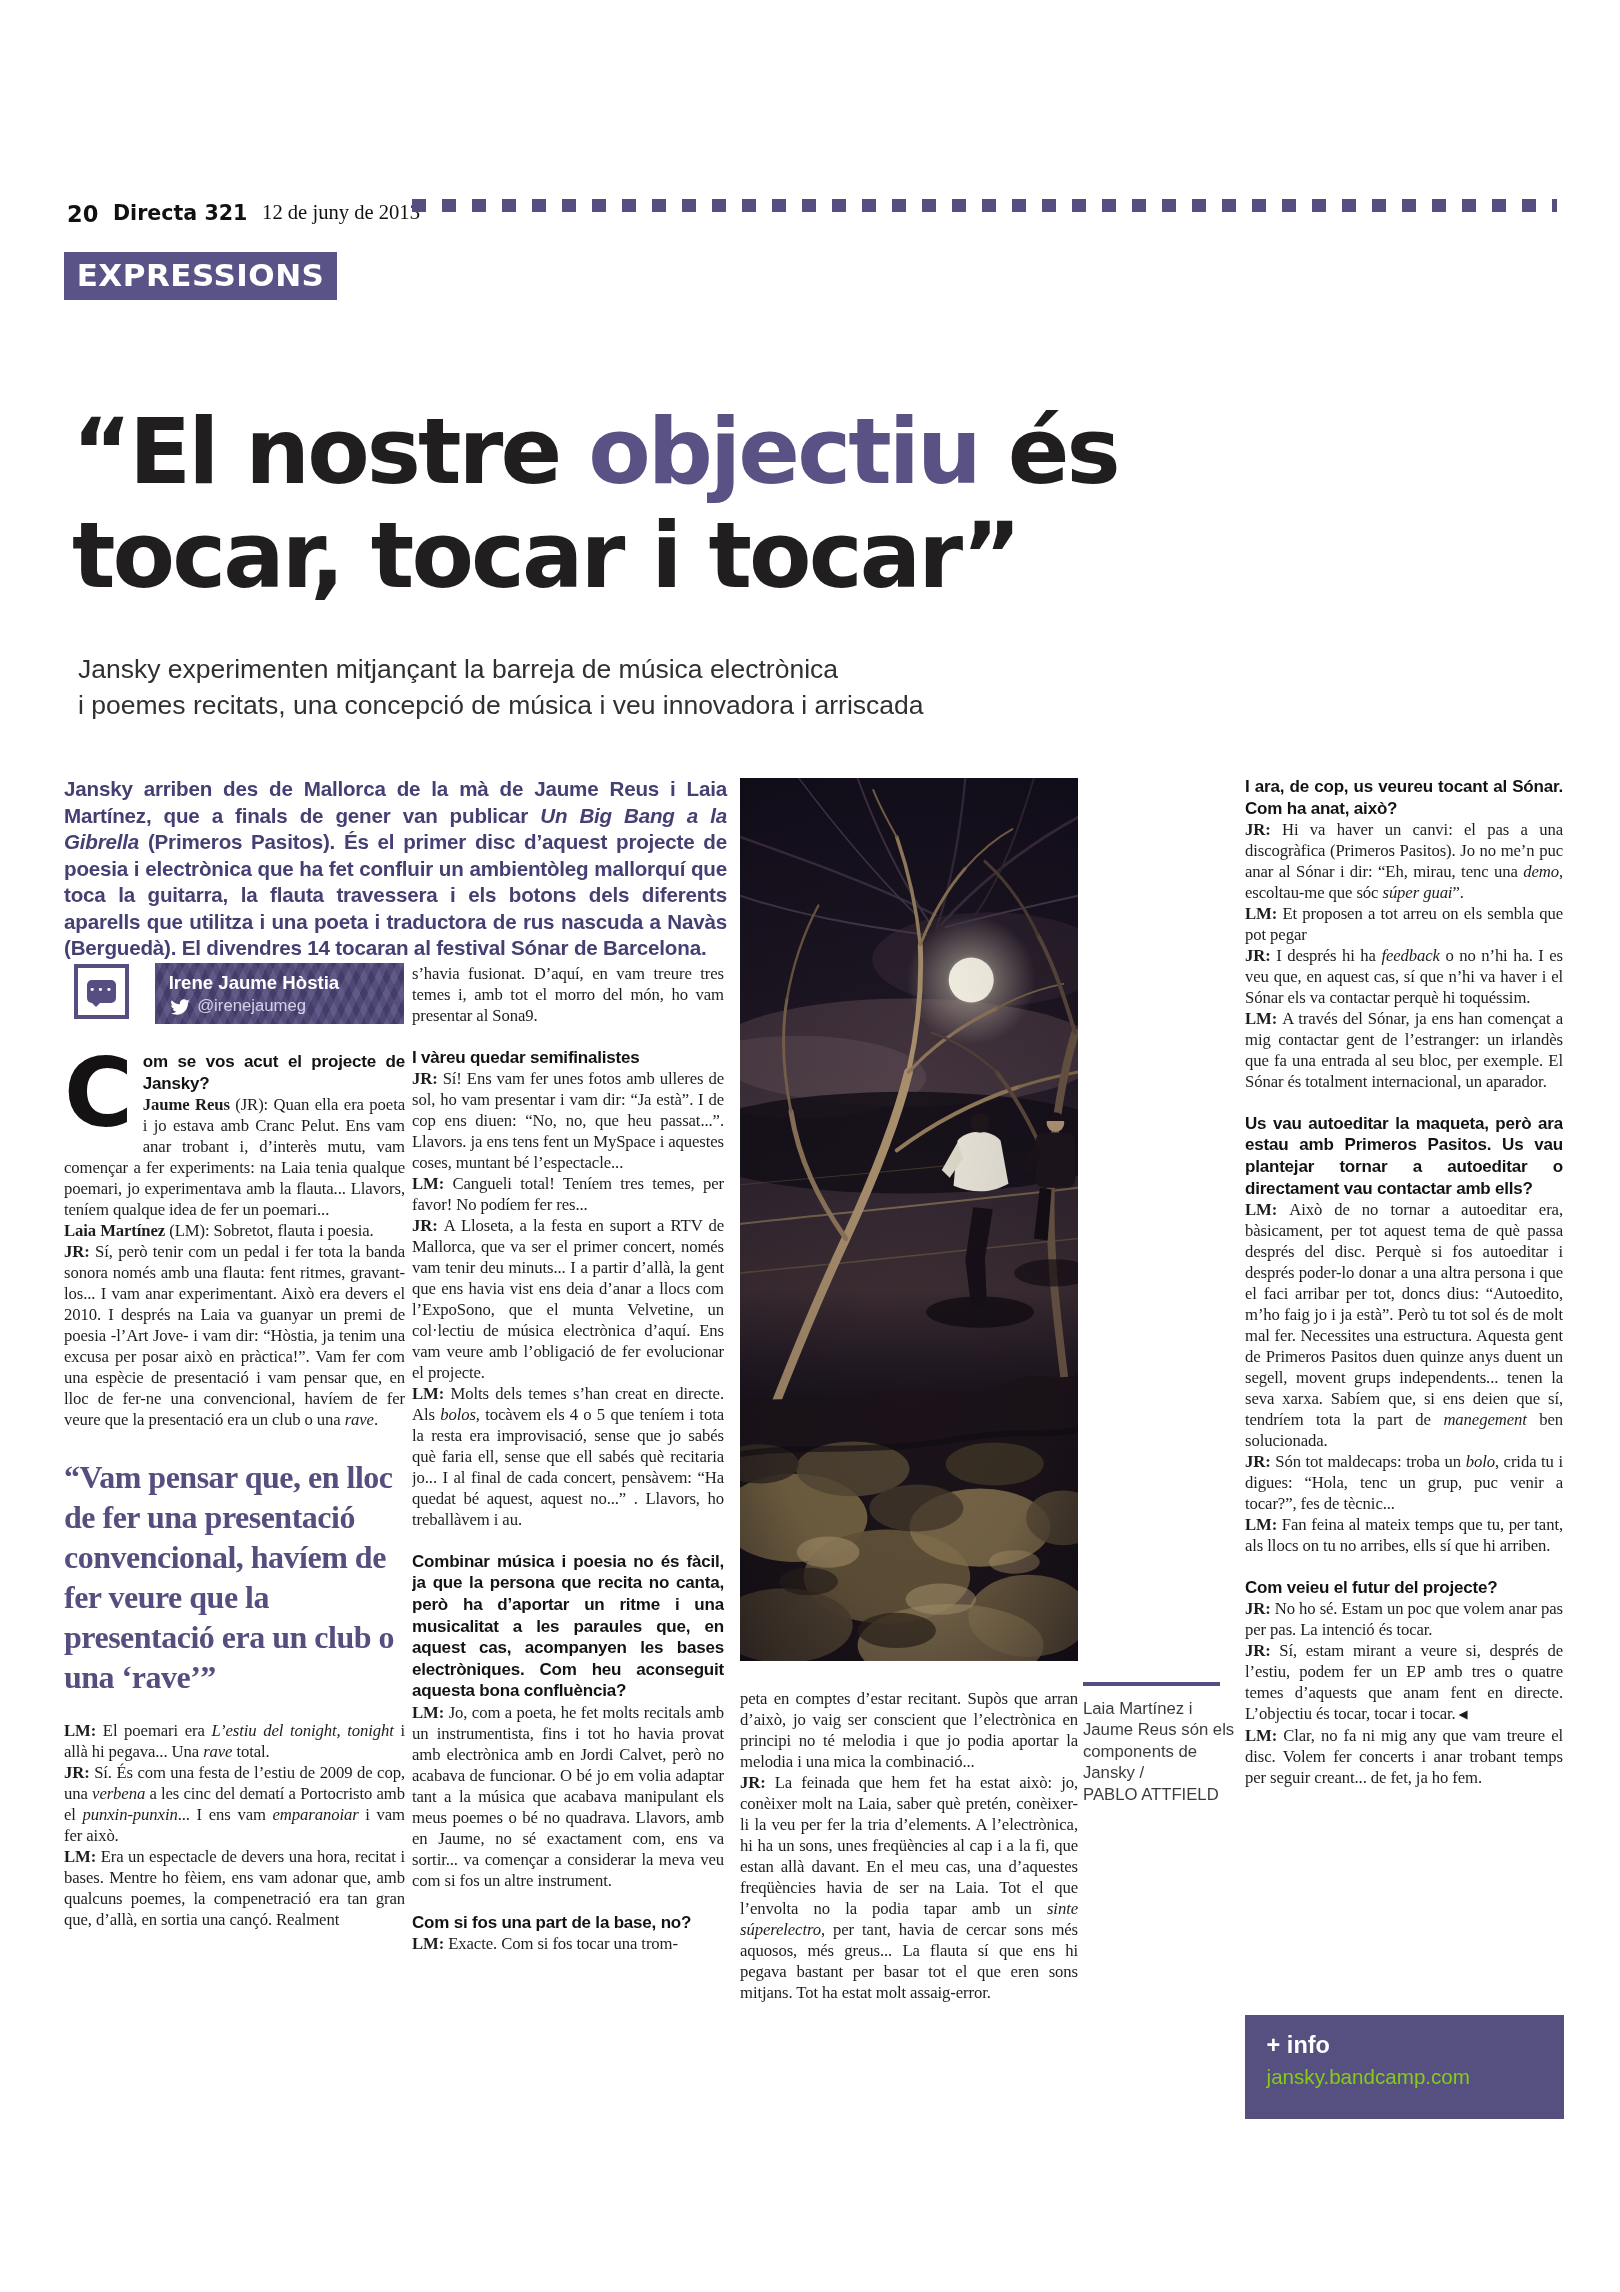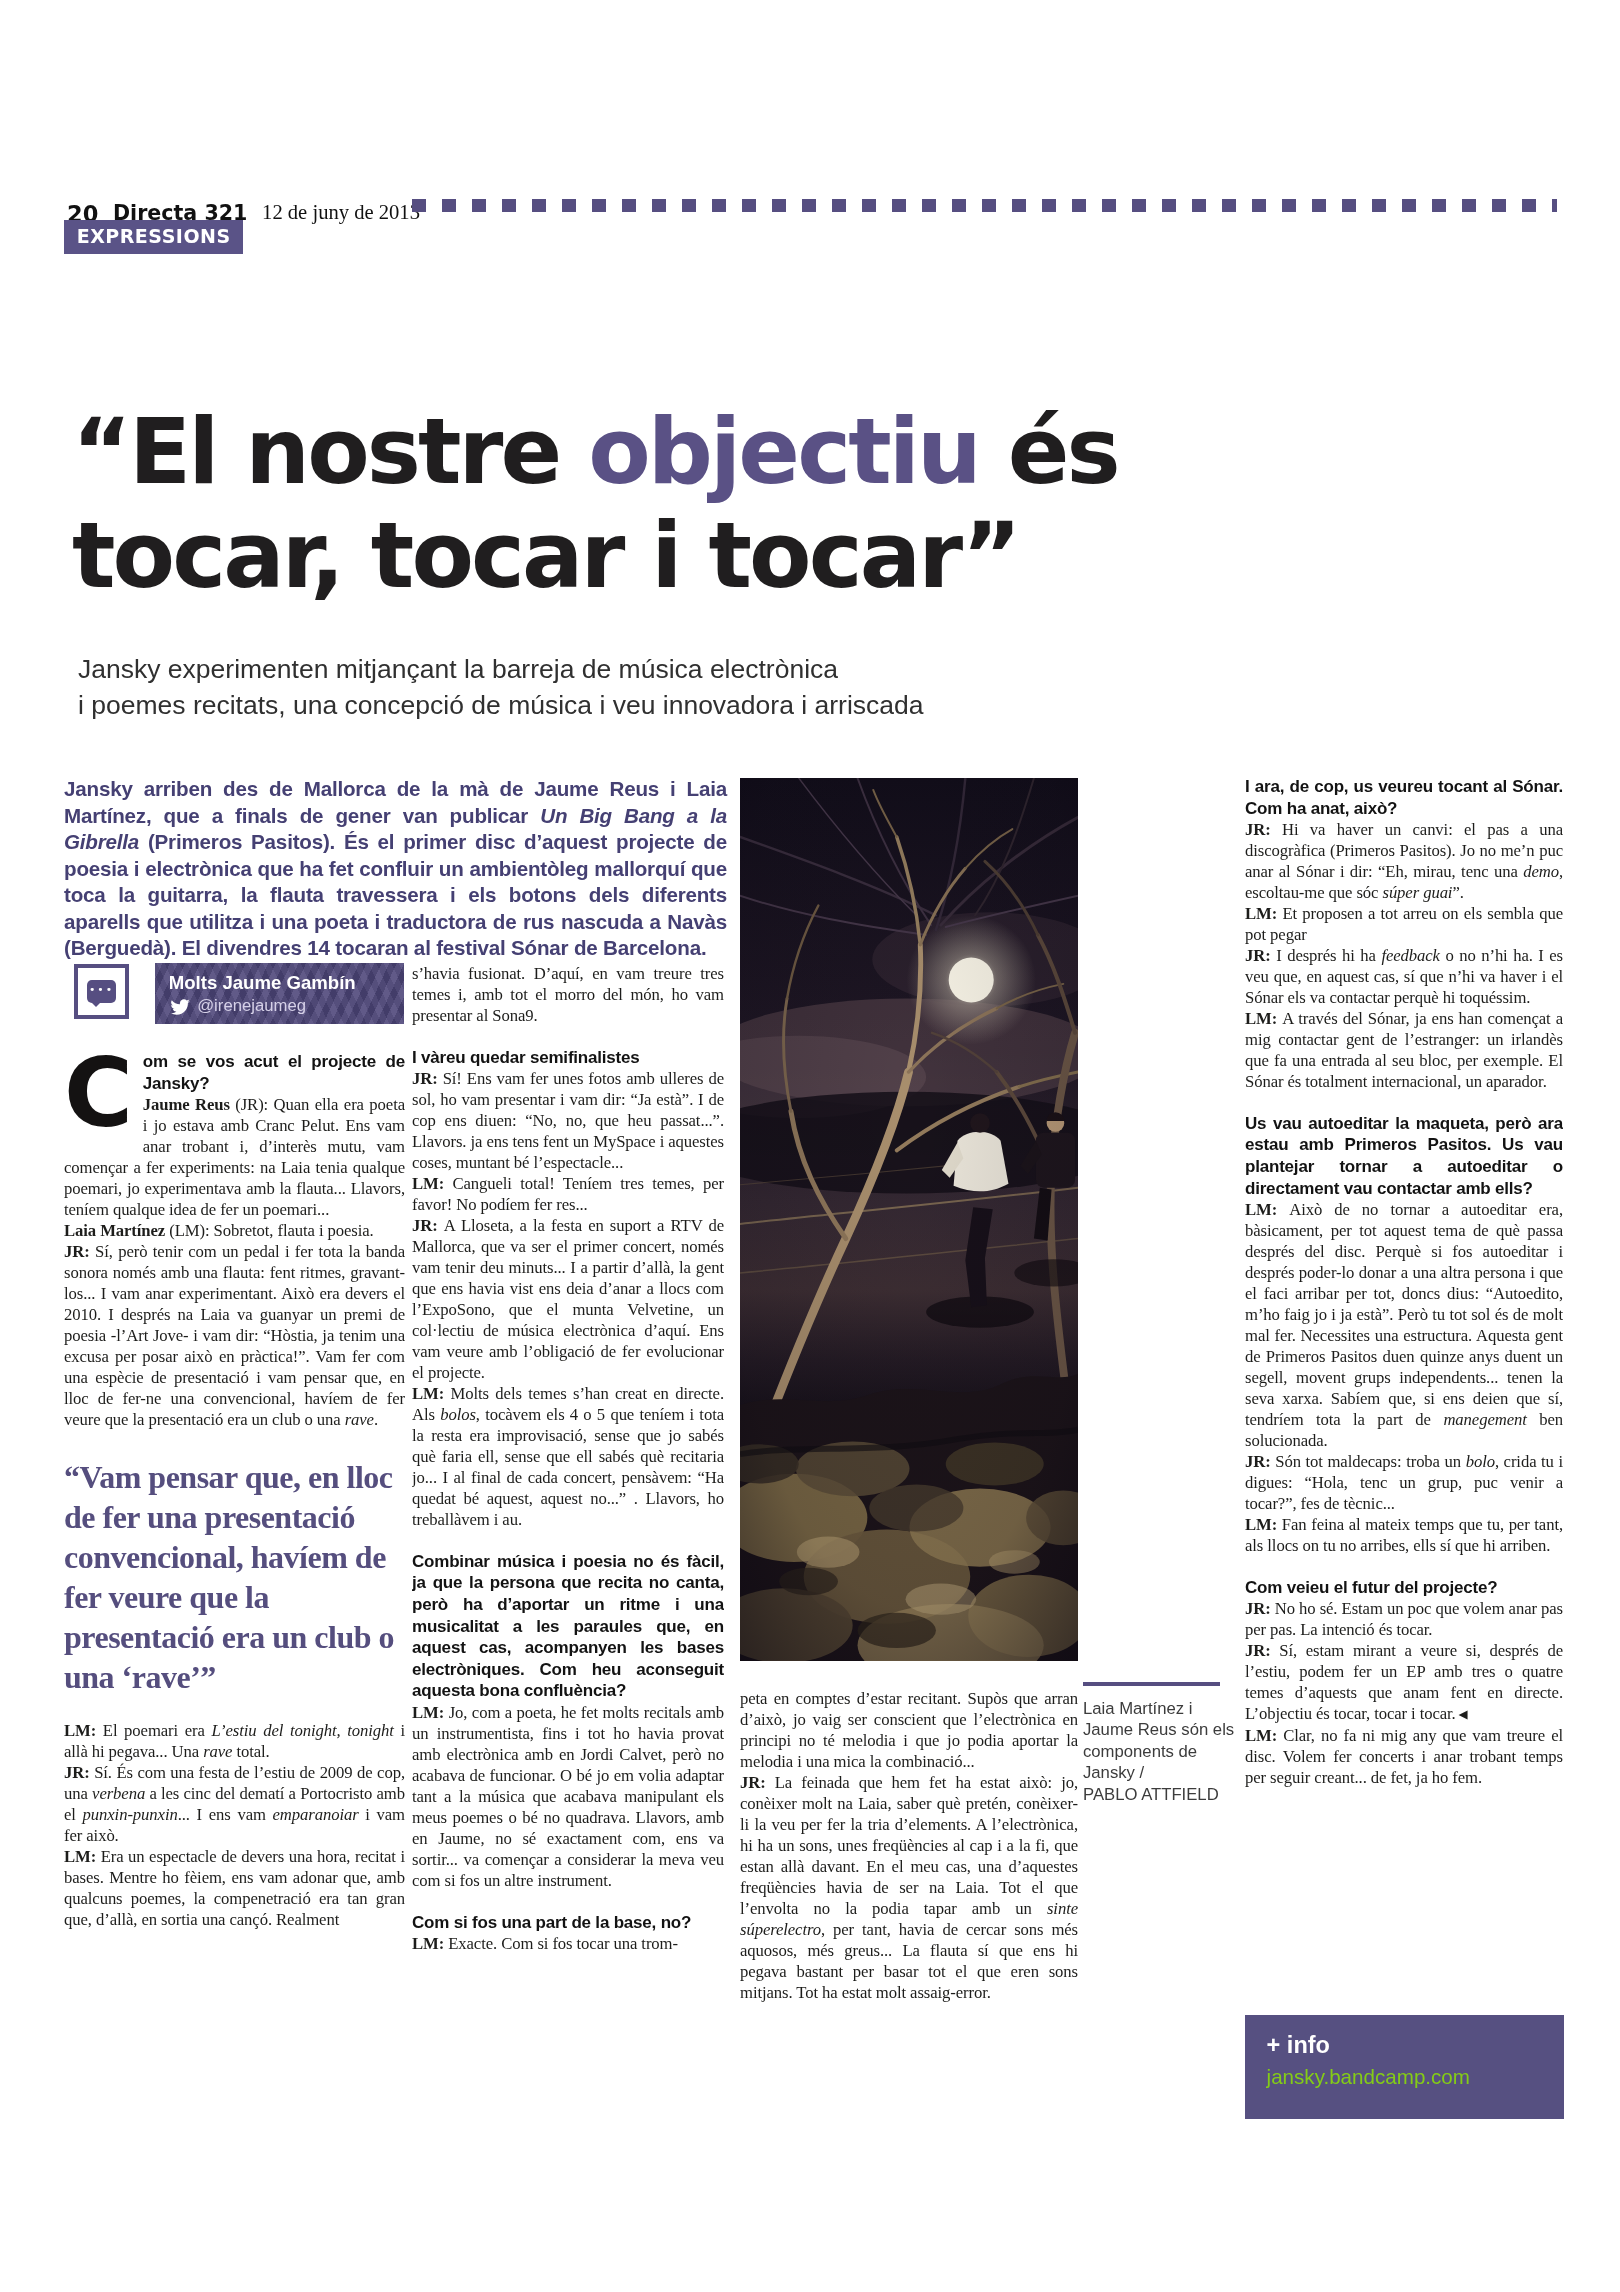--- a/index.html
+++ b/index.html
@@ -7,22 +7,22 @@
         font-family:"Liberation Serif",serif;color:#1d1d1b;}
 
   
   .masthead{position:absolute;left:67px;top:190px;display:flex;align-items:flex-start;gap:14.7px;margin-top:11px;}
   .pageno{font-family:"DejaVu Sans",sans-serif;font-weight:bold;font-size:22.5px;color:#111;}
   .brand{font-family:"DejaVu Sans",sans-serif;font-weight:bold;font-size:20.6px;color:#111;}
   .issuedate{font-family:"Liberation Serif",serif;font-size:20.6px;color:#111;}
   .squares{position:absolute;left:412px;top:199px;width:1145px;height:12.7px;
            background:repeating-linear-gradient(90deg,#564e81 0 13.7px,transparent 13.7px 30px);}
 
-  .badge{position:absolute;left:64px;top:220px;background:#5a5387;color:#fff;
-         font-family:"DejaVu Sans",sans-serif;font-weight:bold;font-size:19px;
+  .badge{position:absolute;left:64px;top:252px;background:#5a5387;color:#fff;
+         font-family:"DejaVu Sans",sans-serif;font-weight:bold;font-size:31px;
          padding:4.9px 12.7px 6.9px;letter-spacing:0.5px;}
 
   
   .headline{position:absolute;left:72px;top:400px;margin:0;width:1509px;
             font-family:"DejaVu Sans",sans-serif;font-weight:bold;
             font-size:91px;line-height:104px;letter-spacing:-2.9px;color:#201e1f;}
   .headline .accent{color:#5a5185;}
 
   .standfirst{position:absolute;left:78px;top:651px;width:1078px;
               font-family:"Liberation Sans",sans-serif;font-size:26.5px;line-height:36px;color:#303030;}
@@ -106,21 +106,21 @@
     <div>Jansky experimenten mitjançant la barreja de música electrònica</div>
     <div>i poemes recitats, una concepció de música i veu innovadora i arriscada</div>
   </div>
 
   <div class="lead"><span>Jansky arriben des de Mallorca de la mà de Jaume Reus i Laia Martínez, que a finals de gener van publicar </span><span class="i">Un Big Bang a la Gibrella</span><span> (Primeros Pasitos). És el primer disc d’aquest projecte de poesia i electrònica que ha fet confluir un ambientòleg mallorquí que toca la guitarra, la flauta travessera i els botons dels diferents aparells que utilitza i una poeta i traductora de rus nascuda a Navàs (Berguedà). El divendres 14 tocaran al festival Sónar de Barcelona.</span></div>
 
   <div class="byline-icon">
     <div class="bubble">•••</div>
   </div>
   <div class="byline-banner">
-    <span class="byline-author">Molts Jaume Gambín</span>
+    <span class="byline-author">Irene Jaume Hòstia</span>
     <span class="byline-row">
       <svg width="21.6" height="17.6" viewBox="0 0 24 20">
           <path fill="#ffffff" d="M23.4 2.4c-.8.4-1.7.6-2.6.8A4.6 4.6 0 0 0 22.8.7a9 9 0 0 1-2.9 1.1A4.5 4.5 0 0 0 12.1 5c0 .4 0 .7.1 1A12.8 12.8 0 0 1 2.9 1.3a4.5 4.5 0 0 0 1.4 6 4.4 4.4 0 0 1-2-.5v.1a4.5 4.5 0 0 0 3.6 4.4 4.6 4.6 0 0 1-2 .1 4.5 4.5 0 0 0 4.2 3.1A9 9 0 0 1 1.5 16 12.7 12.7 0 0 0 8.4 18c8.3 0 12.8-6.8 12.8-12.8v-.6a9.2 9.2 0 0 0 2.2-2.2z"></path>
         </svg>
       <span class="byline-handle">@irenejaumeg</span>
     </span>
   </div>
 
   <div class="col col-1">
       <p class="dropcap"><span>C</span></p>

